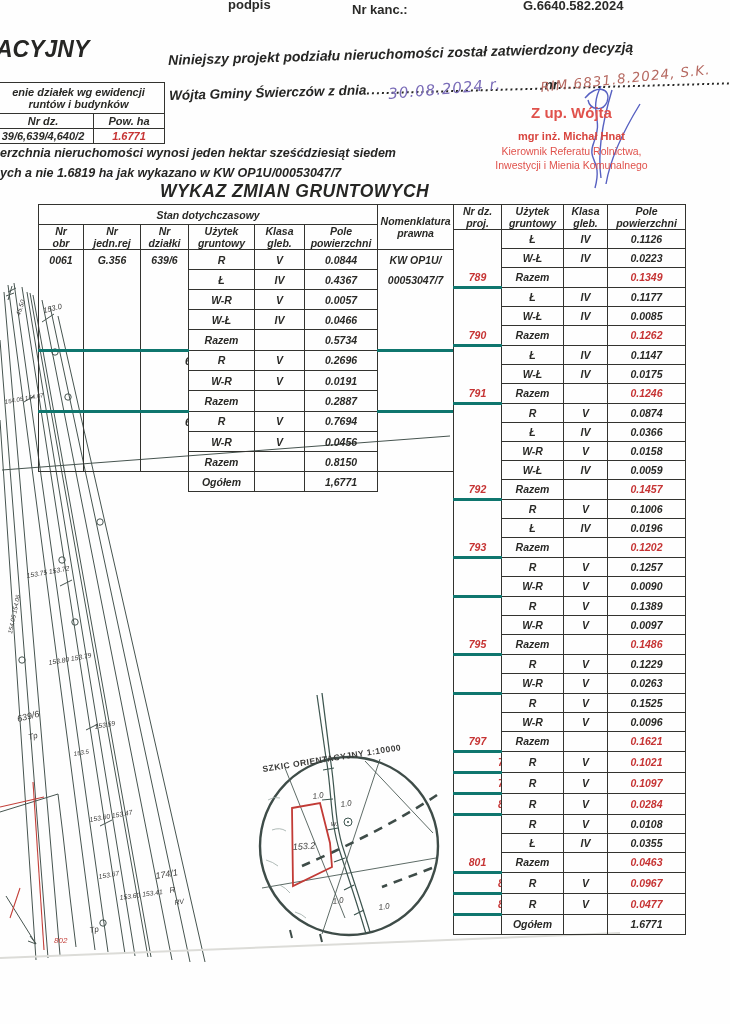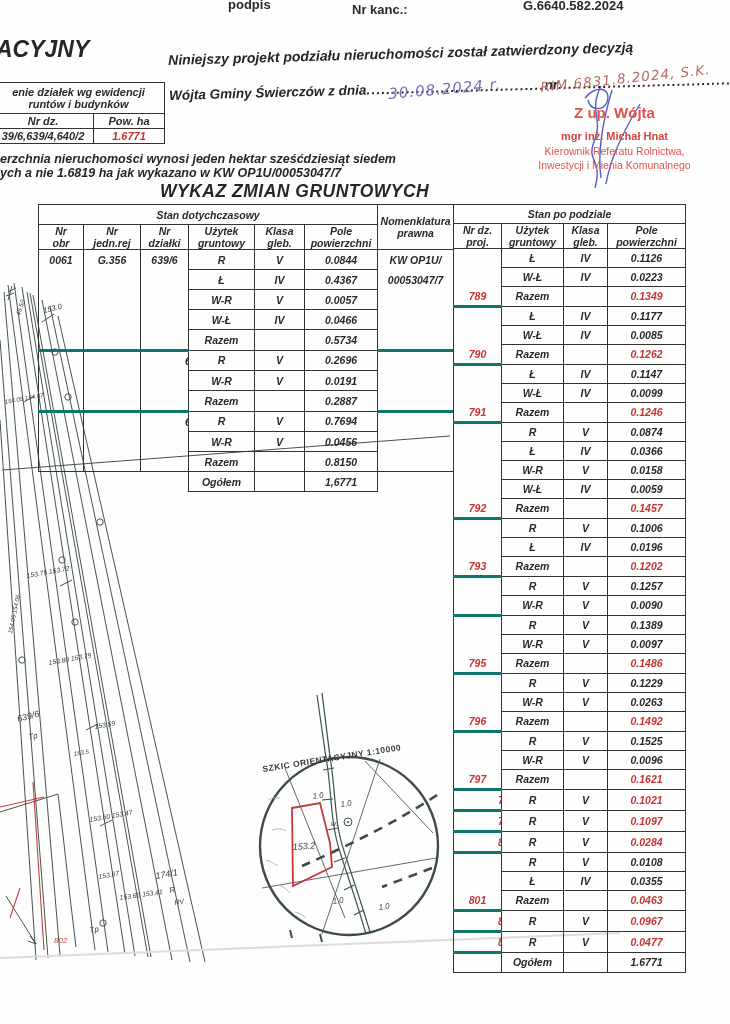--- a/index.html
+++ b/index.html
@@ -163,21 +163,21 @@
 
   <div class="abs bi" style="left:-4px;top:36px;font-size:23px">ACYJNY</div>
 
   <div class="abs intro" style="left:168px;top:52px;width:560px;z-index:2">
     <div class="bi l1">Niniejszy projekt podziału nieruchomości został zatwierdzony decyzją</div>
     <div class="bi l2"><span>Wójta Gminy Świerczów  z dnia</span><span class="dots">....................................</span><span>nr</span><span class="dots">......................................</span></div>
   </div>
   <div class="abs hand" style="left:388px;top:80px;font-size:15px;color:#7a6cb8;transform:rotate(-5deg);z-index:3">30.08.2024 r.</div>
   <div class="abs hand" style="left:540px;top:70px;font-size:13.5px;color:#b66a62;transform:rotate(-6deg);z-index:3">RIM.6831.8.2024, S.K.</div>
 
-  <div class="abs stamp" style="left:512px;top:104px;z-index:2">
+  <div class="abs stamp" style="left:469px;top:104px;z-index:2">
     <div class="s1">Z up. Wójta</div>
     <div class="s2">mgr inż. Michał Hnat</div>
     <div class="s3">Kierownik Referatu Rolnictwa,</div>
     <div class="s3">Inwestycji i Mienia Komunalnego</div>
   </div>
 
   <table class="abs evt" style="left:-8px;top:82px;border-collapse:collapse;z-index:2">
     <tbody>
         <tr>
           <td colspan="2" style="width:158px;height:28px" class="bi"><span>enie działek wg ewidencji</span><br><span>runtów i budynków</span></td>
@@ -186,21 +186,21 @@
           <td style="width:94px">Nr dz.</td>
         <td style="width:64px">Pow. ha</td>
         </tr>
     <tr>
           <td>39/6,639/4,640/2</td>
         <td class="red" style="color:#c63434">1.6771</td>
         </tr>
   </tbody>
     </table>
 
-  <div class="abs bi note" style="left:0px;top:152px;z-index:2">erzchnia nieruchomości wynosi jeden hektar sześćdziesiąt siedem</div>
+  <div class="abs bi note" style="left:0px;top:146px;z-index:2">erzchnia nieruchomości wynosi jeden hektar sześćdziesiąt siedem</div>
   <div class="abs bi note" style="left:0px;top:166px;z-index:2">ych a nie 1.6819 ha  jak wykazano w KW OP1U/00053047/7</div>
 
   <div class="abs bi main-title" style="left:160px;top:181px;width:400px;z-index:2">WYKAZ ZMIAN GRUNTOWYCH</div>
 
   <div class="abs" id="ltab" style="left:38px;top:204px;z-index:2">
       <table class="doc-table" style="width: 415px;">
         <colgroup>
           <col style="width: 45px;">
           <col style="width: 57px;">
           <col style="width: 48px;">
@@ -343,23 +343,20 @@
   <div class="abs" id="rtab" style="left:453px;top:204px;z-index:2">
       <table class="doc-table" style="width: 232px;">
         <colgroup>
           <col style="width: 48px;">
           <col style="width: 62px;">
           <col style="width: 44px;">
           <col style="width: 78px;">
         </colgroup>
         <tbody>
           <tr>
-            <td class="ghdr" colspan="4">Stan po podziale</td>
-          </tr>
-          <tr>
             <td class="hdr">Nr dz.
 proj.</td>
             <td class="hdr">Użytek
 gruntowy</td>
             <td class="hdr">Klasa
 gleb.</td>
             <td class="hdr">Pole
 powierzchni</td>
           </tr>
           <tr>
@@ -401,21 +398,21 @@
           <tr>
             <td class="id sep"></td>
             <td class="val">Ł</td>
             <td class="val">IV</td>
             <td class="val">0.1147</td>
           </tr>
           <tr>
             <td class="id"></td>
             <td class="val">W-Ł</td>
             <td class="val">IV</td>
-            <td class="val">0.0099</td>
+            <td class="val">0.0175</td>
           </tr>
           <tr>
             <td class="id red">791</td>
             <td class="val">Razem</td>
             <td class="val"></td>
             <td class="val red">0.1246</td>
           </tr>
           <tr>
             <td class="id sep"></td>
             <td class="val">R</td>
@@ -498,26 +495,20 @@
             <td class="id sep"></td>
             <td class="val">R</td>
             <td class="val">V</td>
             <td class="val">0.1229</td>
           </tr>
           <tr>
             <td class="id"></td>
             <td class="val">W-R</td>
             <td class="val">V</td>
             <td class="val">0.0263</td>
-          </tr>
-          <tr>
-            <td class="id red">796</td>
-            <td class="val">Razem</td>
-            <td class="val"></td>
-            <td class="val red">0.1492</td>
           </tr>
           <tr>
             <td class="id sep"></td>
             <td class="val">R</td>
             <td class="val">V</td>
             <td class="val">0.1525</td>
           </tr>
           <tr>
             <td class="id"></td>
             <td class="val">W-R</td>

